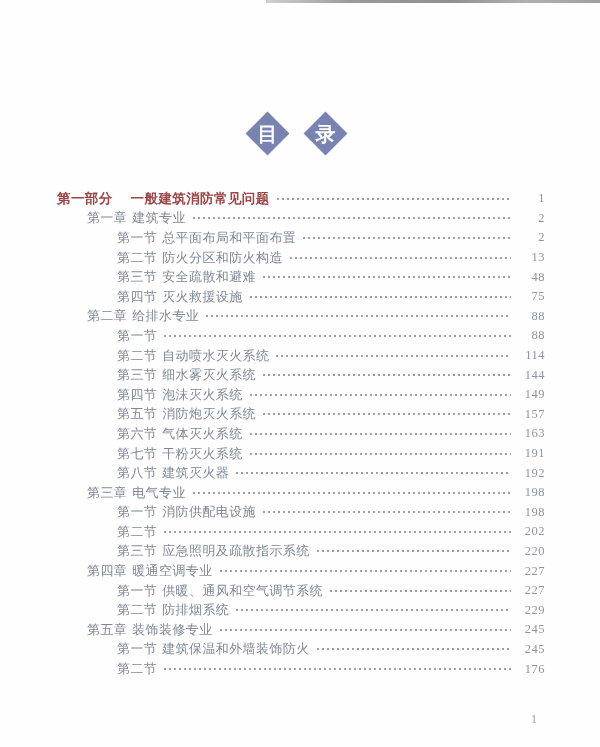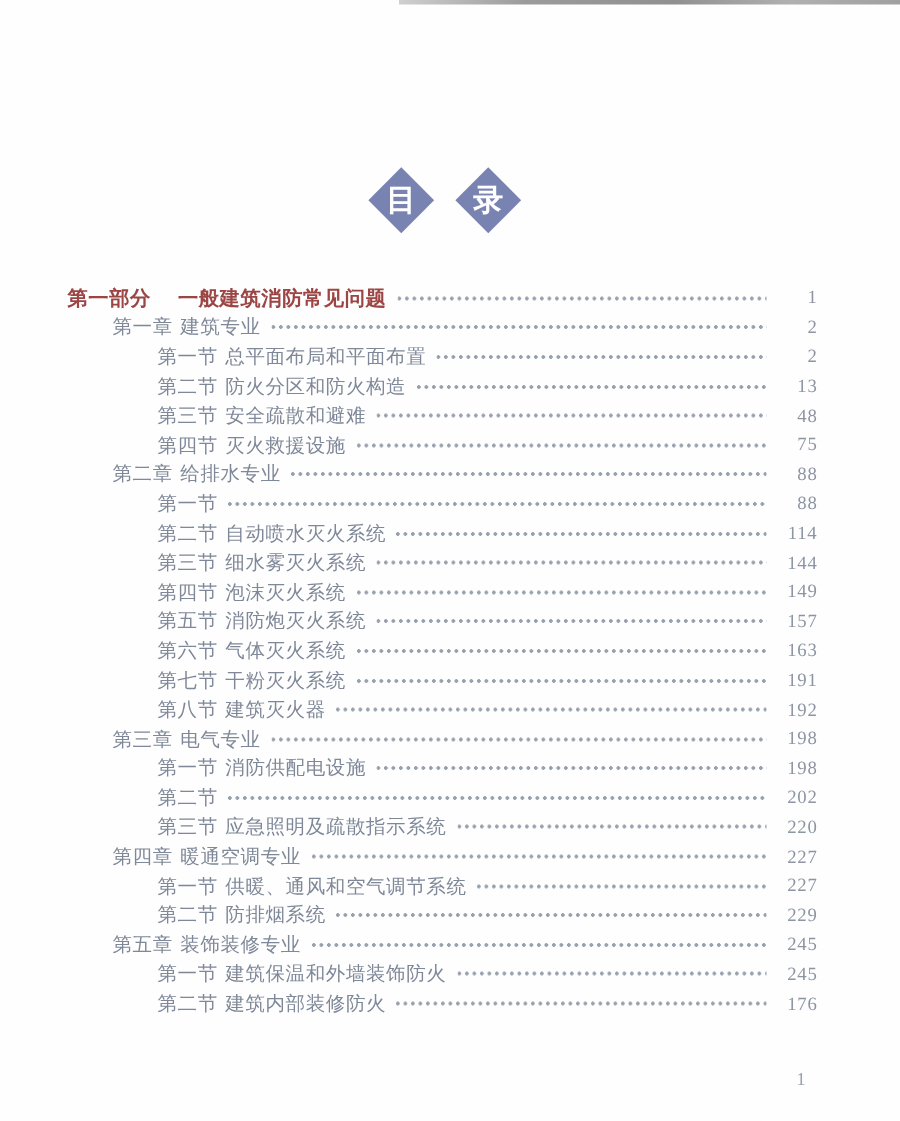--- a/index.html
+++ b/index.html
@@ -49,21 +49,21 @@
     transform: rotate(-45deg);
     color: #ffffff;
     font-size: 20px;
     font-weight: bold;
     line-height: 1;
   }
   
   .toc {
     position: absolute;
     top: 189px;
-    left: 45px;
+    left: 57px;
     right: 55px;
     font-family: Liberation Serif, serif;
   }
   .toc-row {
     display: flex;
     align-items: center;
     height: 19.6px;
     font-size: 13px;
     color: #7f8898;
     letter-spacing: 0.4px;
@@ -284,21 +284,20 @@
 
   <div class="toc-row level-section">
     <span class="toc-label">第一节</span>
     <span class="toc-title">建筑保温和外墙装饰防火</span>
     <span class="leader"></span>
     <span class="toc-page">245</span>
   </div>
 
   <div class="toc-row level-section">
     <span class="toc-label">第二节</span>
-    <span class="toc-title">建筑内部装修防火</span>
     <span class="leader"></span>
     <span class="toc-page">176</span>
   </div>
 </div>
 
   <div class="folio">1</div>
 
 </div>
 
 </body></html>

